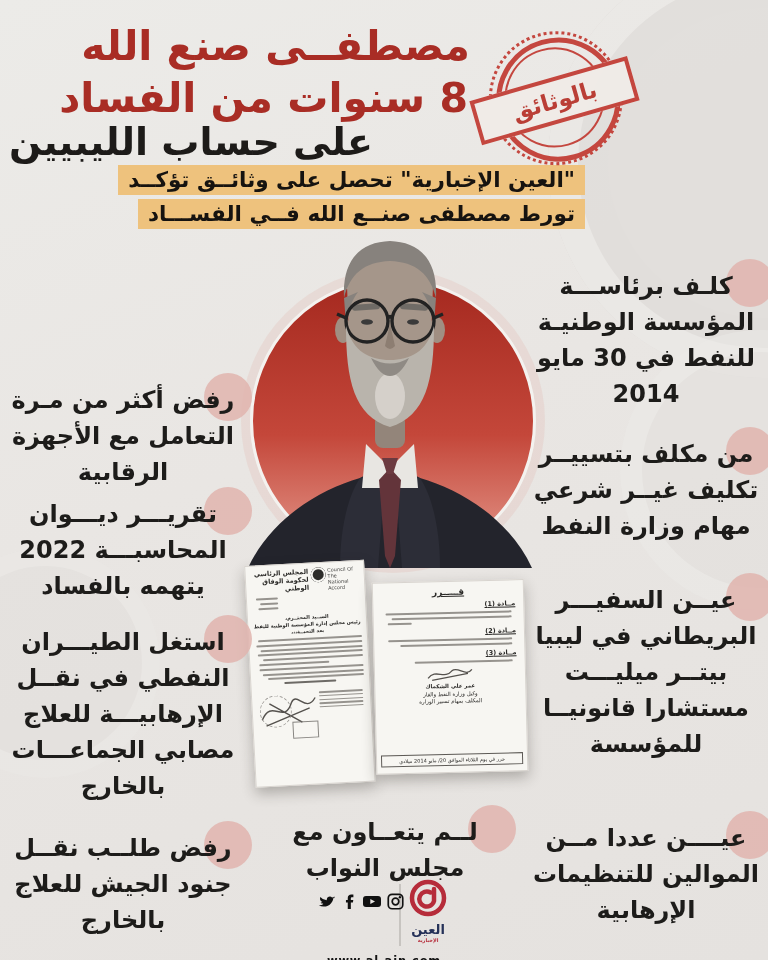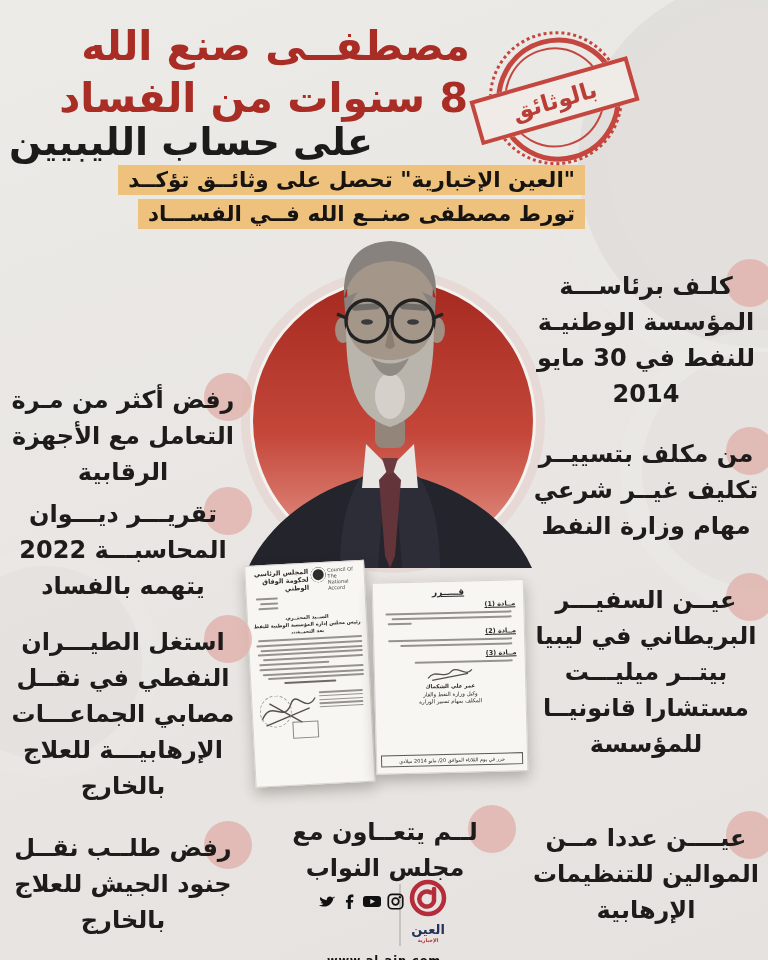--- a/index.html
+++ b/index.html
@@ -157,22 +157,22 @@
       <div>الرقابية</div>
     </div>
   <div class="item col-l li3">
       <div>تقريـــر ديـــوان</div>
       <div>المحاسبـــة 2022</div>
       <div>يتهمه بالفساد</div>
     </div>
   <div class="item col-l li4">
       <div>استغل الطيـــران</div>
       <div>النفطي في نقــل</div>
+      <div>الإرهابيـــة للعلاج</div>
       <div>مصابي الجماعـــات</div>
-      <div>الإرهابيـــة للعلاج</div>
       <div>بالخارج</div>
     </div>
   <div class="item col-l li5">
       <div>رفض طلــب نقــل</div>
       <div>جنود الجيش للعلاج</div>
       <div>بالخارج</div>
     </div>
 
   <div class="item col-r ri1">
       <div>كلـف برئاســـة</div>

